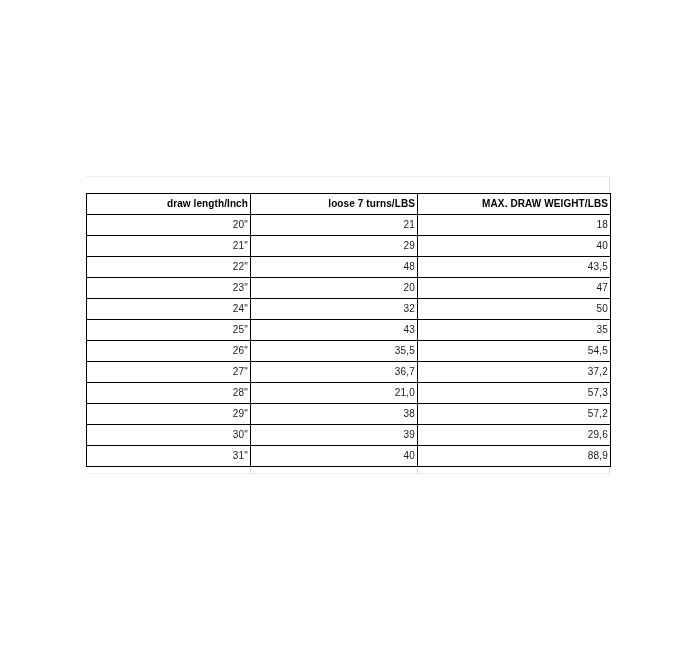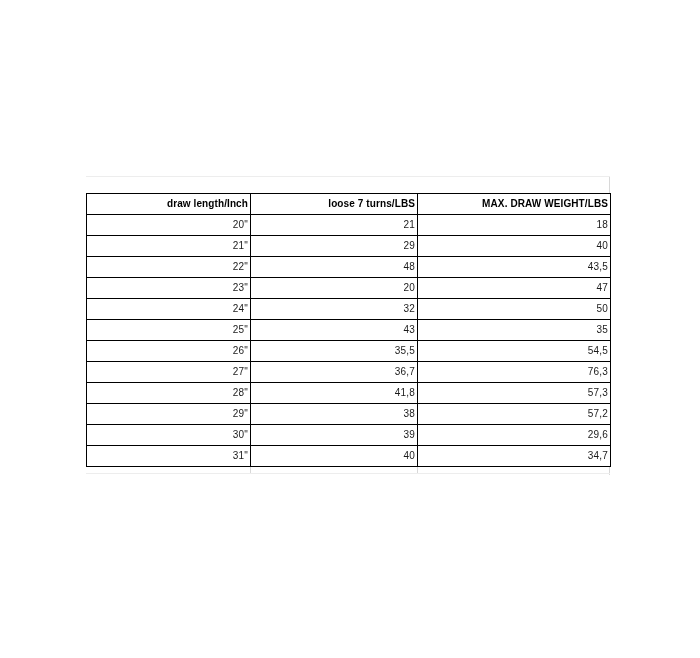--- a/index.html
+++ b/index.html
@@ -160,39 +160,39 @@
             <td>35</td>
           </tr>
           <tr>
             <td>26"</td>
             <td>35,5</td>
             <td>54,5</td>
           </tr>
           <tr>
             <td>27"</td>
             <td>36,7</td>
-            <td>76,3</td>
+            <td>37,2</td>
           </tr>
           <tr>
             <td>28"</td>
-            <td>41,8</td>
+            <td>21,0</td>
             <td>57,3</td>
           </tr>
           <tr>
             <td>29"</td>
             <td>38</td>
             <td>57,2</td>
           </tr>
           <tr>
             <td>30"</td>
             <td>39</td>
             <td>29,6</td>
           </tr>
           <tr>
             <td>31"</td>
             <td>40</td>
-            <td>34,7</td>
+            <td>88,9</td>
           </tr>
         </tbody>
     </table>
   </div>
 
 </div>
 
 </body></html>

